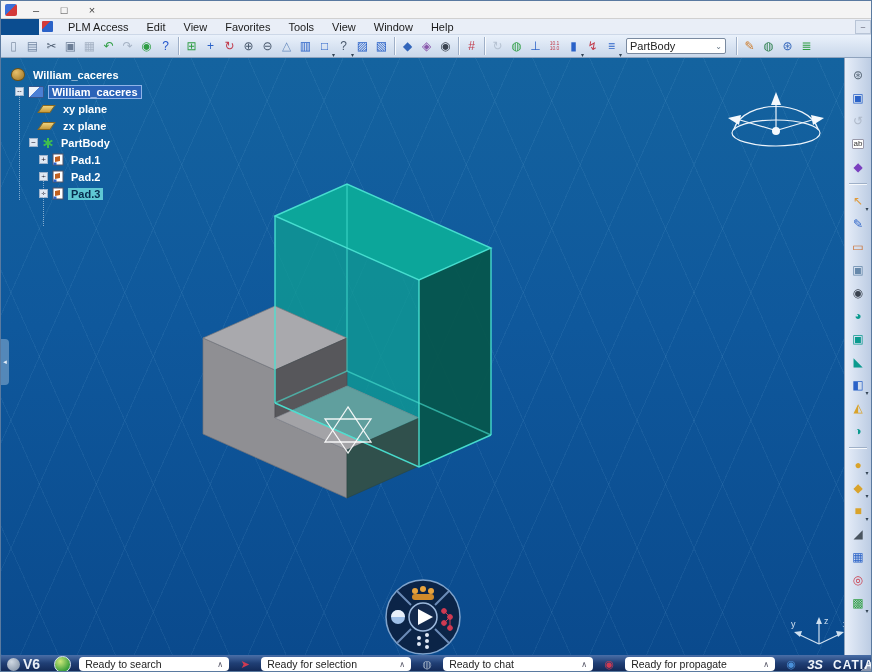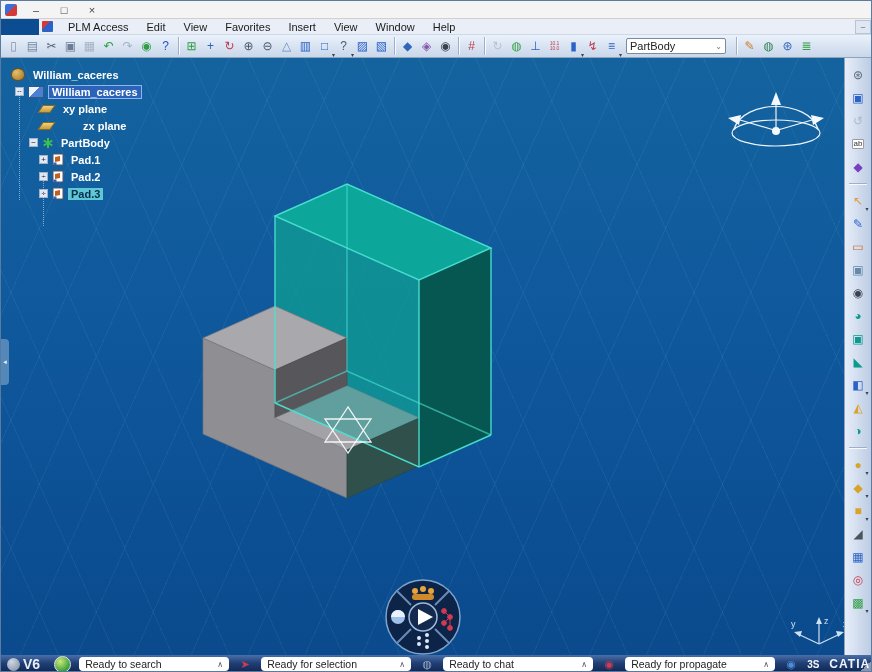--- a/index.html
+++ b/index.html
@@ -59,21 +59,21 @@
   
   .statusbar{position:absolute;left:0;top:654px;width:872px;height:18px;background:linear-gradient(180deg,#4a6fa8 0%,#203f75 45%,#0f2450 100%);display:flex;align-items:center;box-sizing:border-box;}
   .v6swirl{width:13px;height:13px;border-radius:50%;background:radial-gradient(circle at 35% 30%,#cfd8e2,#7a8aa0);margin:0 3px 0 6px;flex:none;}
   .v6label{font-size:14px;font-weight:bold;color:#e8eef6;margin-right:14px;}
   .greenorb{width:15px;height:15px;border-radius:50%;background:radial-gradient(circle at 35% 30%,#cfe87a,#3a9e3a 70%);border:1px solid #d8e4f0;margin-right:8px;flex:none;}
   .sb-field{display:flex;align-items:center;width:150px;height:14px;background:#fff;border-radius:4px;padding:0 6px;box-sizing:border-box;flex:none;}
   .sb-text{flex:1;font-size:10.5px;color:#222;}
   .sb-caret{font-size:8px;color:#556;}
   .sb-ic{width:16px;height:15px;display:flex;align-items:center;justify-content:center;font-size:11px;margin:0 8px;flex:none;}
   .logo3ds{margin-left:auto;margin-right:16px;display:flex;align-items:baseline;color:#f0f5fb;}
-  .logo3ds .l3{font-size:10px;font-weight:bold;margin-right:10px;}
+  .logo3ds .l3{font-size:13px;font-weight:bold;font-style:italic;margin-right:10px;}
   .logo3ds .lc{font-size:12px;font-weight:bold;letter-spacing:1px;}
   .grip{position:absolute;right:1px;bottom:1px;width:12px;height:12px;background:linear-gradient(135deg,transparent 50%,rgba(255,255,255,.5) 50%);}
 
   
   .panel-handle{position:absolute;left:0;top:281px;width:8px;height:46px;background:rgba(215,228,244,.35);border-radius:0 4px 4px 0;display:flex;align-items:center;justify-content:center;color:#e8f0fa;font-size:7px;}
   .compass-widget{position:absolute;left:383px;top:520px;width:78px;height:78px;}
 </style>
 </head>
 <body>
 
@@ -91,21 +91,21 @@
     <span style="display:flex;">
 
         <span class="menu-item">PLM Access</span>
 
         <span class="menu-item">Edit</span>
 
         <span class="menu-item">View</span>
 
         <span class="menu-item">Favorites</span>
 
-        <span class="menu-item">Insert</span>
+        <span class="menu-item">Tools</span>
 
         <span class="menu-item">View</span>
 
         <span class="menu-item">Window</span>
 
         <span class="menu-item">Help</span>
       </span>
     <div class="mdi-controls">
       <span class="mdibtn">–</span>
       <span class="mdibtn">❐</span>
@@ -311,21 +311,21 @@
       </div>
       <div class="trow" style="padding-left:8px;">
         <span class="exp">−</span>
         <span class="ic-part"></span>
         <span class="tlabel sel-blue">William_caceres</span>
       </div>
       <div class="trow" style="padding-left:30px;">
         <span class="ic-plane"></span>
         <span class="tlabel">xy plane</span>
       </div>
-      <div class="trow" style="padding-left:30px;gap:20px;">
+      <div class="trow" style="padding-left:30px;">
         <span class="ic-plane"></span>
         <span class="tlabel">zx plane</span>
       </div>
       <div class="trow" style="padding-left:22px;">
         <span class="exp">−</span>
         <svg width="12" height="12" style="margin-right:4px;flex:none;">
           <g stroke="#3fbf4f" stroke-width="2">
               <line x1="6" y1="1" x2="6" y2="11"></line>
               <line x1="1.7" y1="3.5" x2="10.3" y2="8.5"></line>
               <line x1="10.3" y1="3.5" x2="1.7" y2="8.5"></line>

